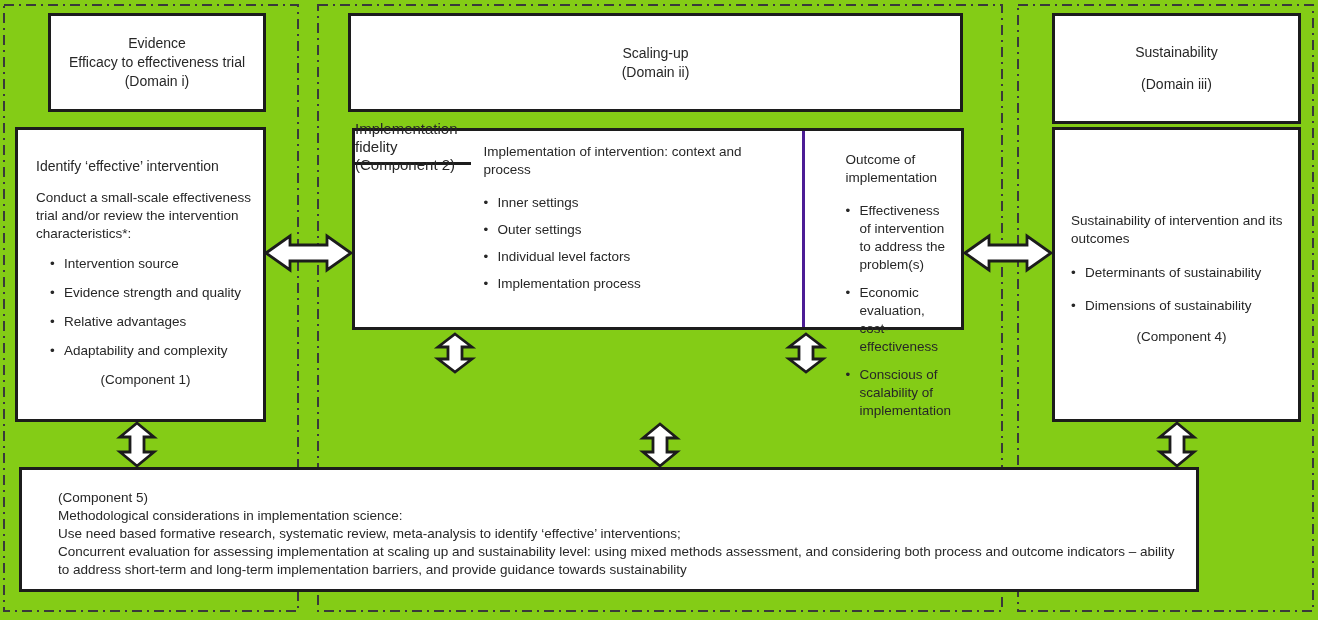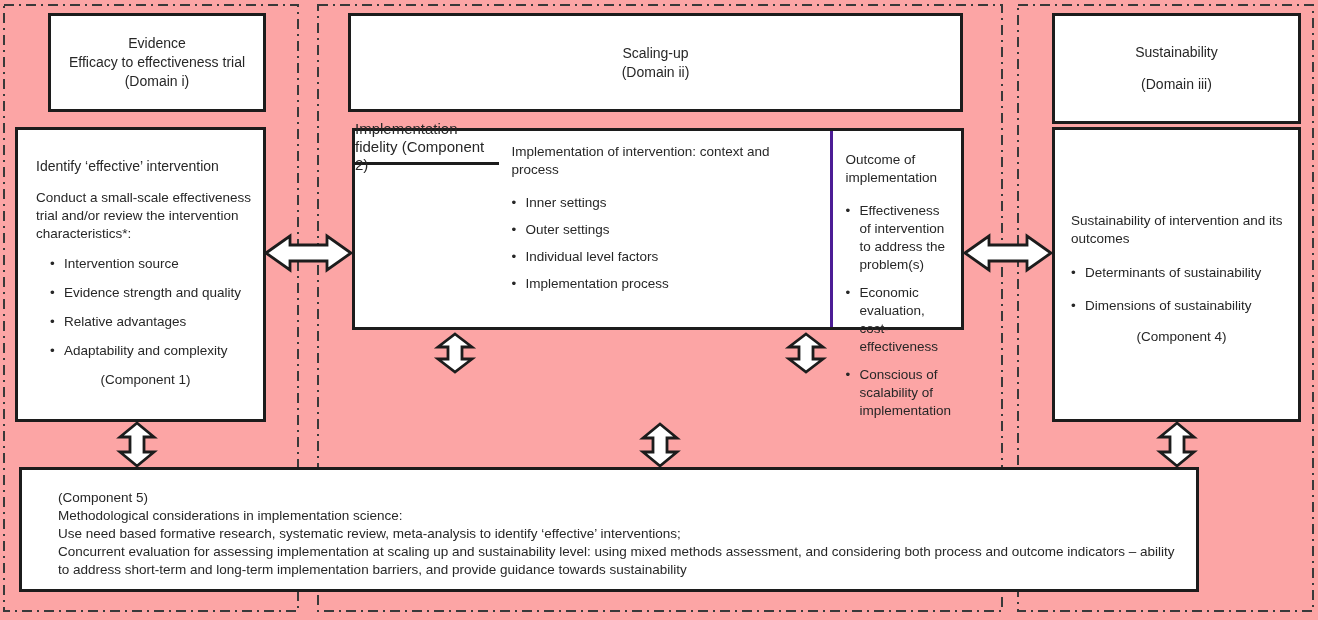--- a/index.html
+++ b/index.html
@@ -1,20 +1,20 @@
 <!DOCTYPE html>
 <html><head>
 <meta charset="utf-8">
 <style>
   html,body{margin:0;padding:0;background:#fff;}
   *{box-sizing:border-box;}
   .stage{
     position:relative;
     width:1318px;height:620px;
-    background:#fca5a5;
+    background:#84cc16;
     font-family:"Liberation Sans", sans-serif;
     color:#272727;
     overflow:hidden;
   }
   .layer{position:absolute;left:0;top:0;width:1318px;height:620px;pointer-events:none;}
   .box{
     position:absolute;
     background:#fff;
     border:3px solid #1c1c1c;
     font-size:13.5px;
@@ -39,21 +39,21 @@
 
   .component-label{text-align:center;margin-top:8px;}
 
   
   .scaling-box{left:348px;top:13px;width:615px;height:99px;}
   .fidelity-box{left:352px;top:128px;width:612px;height:202px;padding:0;display:flex;flex-direction:row;}
   .fidelity-header{height:34px;border-bottom:3px solid #1c1c1c;display:flex;align-items:center;justify-content:center;font-size:15px;}
   .fidelity-cols{flex:1;display:flex;}
   .fid-col{padding:12px 10px 6px 12px;}
   .fid-col-left{width:334px;border-right:3px solid #4c1d95;}
-  .fid-col-right{flex:1;padding-top:20px;}
+  .fid-col-right{flex:1;padding-top:20px;margin-left:28px;}
   .col-heading{margin-bottom:15px;}
   .course-box{left:351px;top:373px;width:614px;height:50px;display:flex;align-items:center;justify-content:center;font-size:15px;}
 
   
   .sustain-title-box{left:1052px;top:13px;width:249px;height:111px;}
   .sustain-title-box .gap{height:13px;}
   .sustain-box{left:1052px;top:127px;width:249px;height:295px;padding:82px 6px 10px 16px;}
   .sustain-heading{margin-bottom:16px;}
   .sustain-box ul.blist li{margin-bottom:15px;}
   .sustain-box .component-label{margin-top:-2px;}

